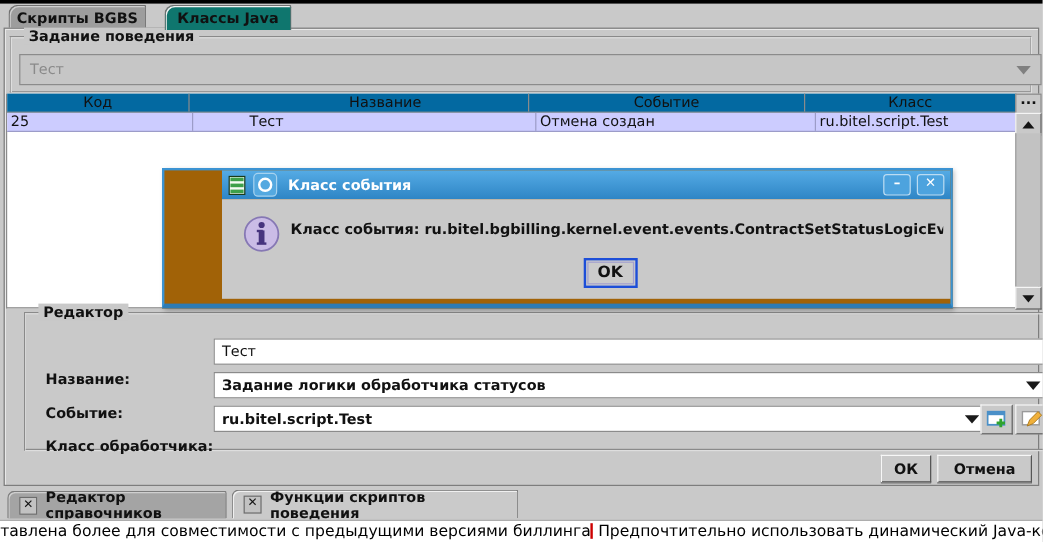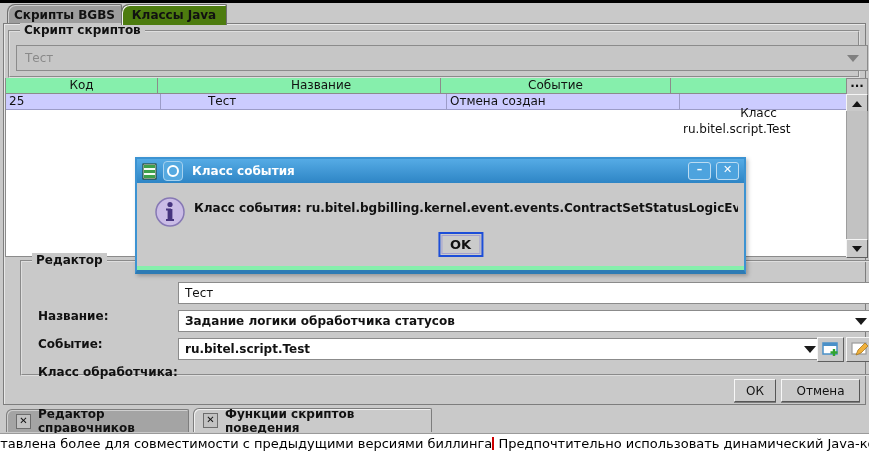--- a/index.html
+++ b/index.html
@@ -7,42 +7,42 @@
           font-family:"DejaVu Sans","Liberation Sans",sans-serif;font-size:12px;color:#111;}
   .abs{position:absolute;}
 
   
   #top-black{left:0;top:0;width:869px;height:3px;background:#000;}
 
   
   .ttab{top:4px;height:19px;display:flex;align-items:center;justify-content:center;
         font-weight:bold;border:1px solid #6f6f6f;border-bottom:none;border-radius:8px 2px 0 0;}
   #ttab-scripts{left:7px;width:113px;background:#9d9d9d;box-shadow:inset 1px 1px 0 #cfcfcf;}
-  #ttab-java{left:121px;width:104px;height:20px;background:#4d7c0f;z-index:3;box-shadow:inset 1px 1px 0 #f2f2f2;}
+  #ttab-java{left:137px;width:104px;height:20px;background:#0f766e;z-index:3;box-shadow:inset 1px 1px 0 #f2f2f2;}
 
   
   #main-panel{left:3px;top:23px;width:861px;height:380px;border:1px solid #7d7d7d;background:#c9c9c9;box-shadow:inset 1px 1px 0 #e8e8e8;}
 
   .groupbox{border:2px groove #dedede;}
   .grouptitle{position:absolute;left:10px;top:-9px;padding:0 4px;background:#c9c9c9;font-weight:bold;white-space:nowrap;}
 
   #script-group{left:8px;top:30px;width:848px;height:44px;}
   #script-combo{left:6px;top:13px;width:834px;height:24px;border:1px solid #8b8b8b;background:#c6c6c6;
                 color:#8a8a8a;display:flex;align-items:center;padding:0 8px;}
   .combo-arrow{margin-left:auto;width:0;height:0;border-left:6px solid transparent;border-right:6px solid transparent;border-top:7px solid #1a1a1a;}
   .combo-arrow.dis{border-top-color:#808080;}
 
   
   #table-area{left:5px;top:78px;width:841px;height:178px;background:#fff;border-left:1px solid #8b8b8b;border-bottom:1px solid #8b8b8b;}
   .trow{display:flex;}
-  #thead{height:15px;background:#86efac;border-bottom:1px solid #8b8b8b;}
+  #thead{height:15px;background:#0369a1;border-bottom:1px solid #8b8b8b;}
   .hcell{height:15px;line-height:15px;text-align:center;border-right:1px solid #8b8b8b;overflow:hidden;white-space:nowrap;}
   #trow-1{height:15px;background:#ccccff;border-bottom:1px solid #9c9cc8;}
   .cell{height:15px;line-height:15px;padding-left:3px;border-right:1px solid #9c9cc8;overflow:hidden;white-space:nowrap;}
-  .w0{width:151px;}.w1{width:238px;margin-left:44px;}.w2{width:229px;}.w3{flex:1;margin-top:28px;}
+  .w0{width:151px;}.w1{width:238px;margin-left:44px;}.w2{width:229px;}.w3{flex:1;}
 
   
   #corner-more{left:846px;top:78px;width:20px;height:16px;background:#c9c9c9;border:1px solid #8b8b8b;
                font-weight:bold;text-align:center;line-height:9px;}
   .sbtn{left:846px;width:20px;height:17px;background:#c9c9c9;border:1px solid;border-color:#f5f5f5 #5f5f5f #5f5f5f #f5f5f5;
         display:flex;align-items:center;justify-content:center;}
   #sb-up{top:94px;}
   #sb-down{top:239px;}
   #sb-track{left:846px;top:111px;width:20px;height:128px;background:#c2c2c2;border-left:1px solid #9d9d9d;border-right:1px solid #9d9d9d;}
   .tri-up{width:0;height:0;border-left:5px solid transparent;border-right:5px solid transparent;border-bottom:6px solid #151515;}
@@ -54,41 +54,41 @@
   .field{position:absolute;background:#fff;border:1px solid #8b8b8b;display:flex;align-items:center;padding:0 6px;white-space:nowrap;overflow:hidden;}
   #fld-name{left:156px;top:20px;width:682px;height:20px;}
   #fld-event{left:156px;top:48px;width:682px;height:20px;font-weight:bold;}
   #fld-class{left:156px;top:76px;width:631px;height:20px;font-weight:bold;}
   .mini-btn{position:absolute;top:75px;width:25px;height:23px;background:#c9c9c9;border:1px solid;border-color:#f5f5f5 #5f5f5f #5f5f5f #f5f5f5;
             display:flex;align-items:center;justify-content:center;}
   #btn-add-class{left:795px;}
   #btn-edit-class{left:824px;}
 
   .mbtn{background:#c9c9c9;border:1px solid;border-color:#f7f7f7 #565656 #565656 #f7f7f7;box-shadow:0 1px 0 #7d7d7d;
-        font-weight:normal;display:flex;align-items:center;justify-content:center;font-size:12px;
+        font-weight:bold;display:flex;align-items:center;justify-content:center;font-size:12px;
         font-family:"DejaVu Sans","Liberation Sans",sans-serif;}
   #btn-ok{left:734px;top:379px;width:40px;height:21px;}
   #btn-cancel{left:781px;top:379px;width:77px;height:21px;}
 
   
   .btab{display:flex;align-items:center;gap:7px;font-weight:bold;border:1px solid #7d7d7d;border-bottom:none;
         border-radius:6px 2px 0 0;padding:0 9px;}
   #btab-1{left:6px;top:409px;width:163px;height:22px;background:#a4a4a4;box-shadow:inset 1px 1px 0 #cfcfcf;}
   #btab-2{left:193px;top:408px;width:219px;height:23px;background:#cacaca;box-shadow:inset 1px 1px 0 #f0f0f0;}
   .xbox{width:13px;height:13px;background:#c2c2c2;border:1px solid #6d6d6d;font-size:10px;font-weight:bold;
         line-height:12px;text-align:center;flex:0 0 auto;}
 
   
   #status-strip{left:0;top:433px;width:869px;height:19px;background:#fff;border-top:1px solid #9a9a9a;overflow:hidden;}
   #status-text{position:absolute;left:-7px;top:2px;white-space:nowrap;font-size:13px;color:#000;}
   #caret{display:inline-block;width:2px;height:13px;background:#cc0000;vertical-align:-2px;}
 
   
-  #dialog{left:135px;top:157px;width:607px;height:111px;z-index:10;
-          border:2px solid #3c93d2;border-bottom:4px solid #2d7bb4;background:#86efac;box-shadow:2px 2px 4px rgba(0,0,0,.25);}
+  #dialog{left:135px;top:140px;width:607px;height:111px;z-index:10;
+          border:2px solid #3c93d2;border-bottom:4px solid #2d7bb4;background:#a16207;box-shadow:2px 2px 4px rgba(0,0,0,.25);padding-left:48px;}
   #dlg-title{height:24px;background:linear-gradient(#55abe5,#2e85c5);display:flex;align-items:center;padding:0 5px;}
   #dlg-app-icon{width:17px;height:17px;flex:0 0 auto;}
   #dlg-round-btn{width:18px;height:18px;margin-left:4px;background:#55a9e0;border:1px solid #a6d2ef;border-radius:4px;
                  display:flex;align-items:center;justify-content:center;flex:0 0 auto;}
   #dlg-round-btn .ring{width:8px;height:8px;border:2px solid #fff;border-radius:50%;}
   #dlg-title-text{color:#fff;font-weight:bold;margin-left:9px;flex:1;white-space:nowrap;overflow:hidden;}
   .cap-btn{width:21px;height:16px;background:#4da3de;border:1px solid #bcdcf2;border-radius:3px;color:#fff;
            font-weight:bold;font-size:11px;line-height:14px;text-align:center;margin-left:5px;flex:0 0 auto;}
   #dlg-body{position:relative;height:83px;background:#c9c9c9;}
   #info-icon{position:absolute;left:17px;top:11px;}
@@ -106,21 +106,21 @@
   <div class="abs ttab" id="ttab-scripts">
     <span>Скрипты BGBS</span>
   </div>
   <div class="abs ttab" id="ttab-java">
     <span>Классы Java</span>
   </div>
 
   <div class="abs" id="main-panel"></div>
 
   <div class="abs groupbox" id="script-group">
-    <span class="grouptitle">Скрипт скриптов</span>
+    <span class="grouptitle">Задание поведения</span>
     <div class="abs" id="script-combo">
       <span>Тест</span>
       <span class="combo-arrow dis"></span>
     </div>
   </div>
 
   <div class="abs" id="table-area">
     <div class="trow" id="thead">
       <div class="hcell w0">Код</div>
       <div class="hcell w1">Название</div>

